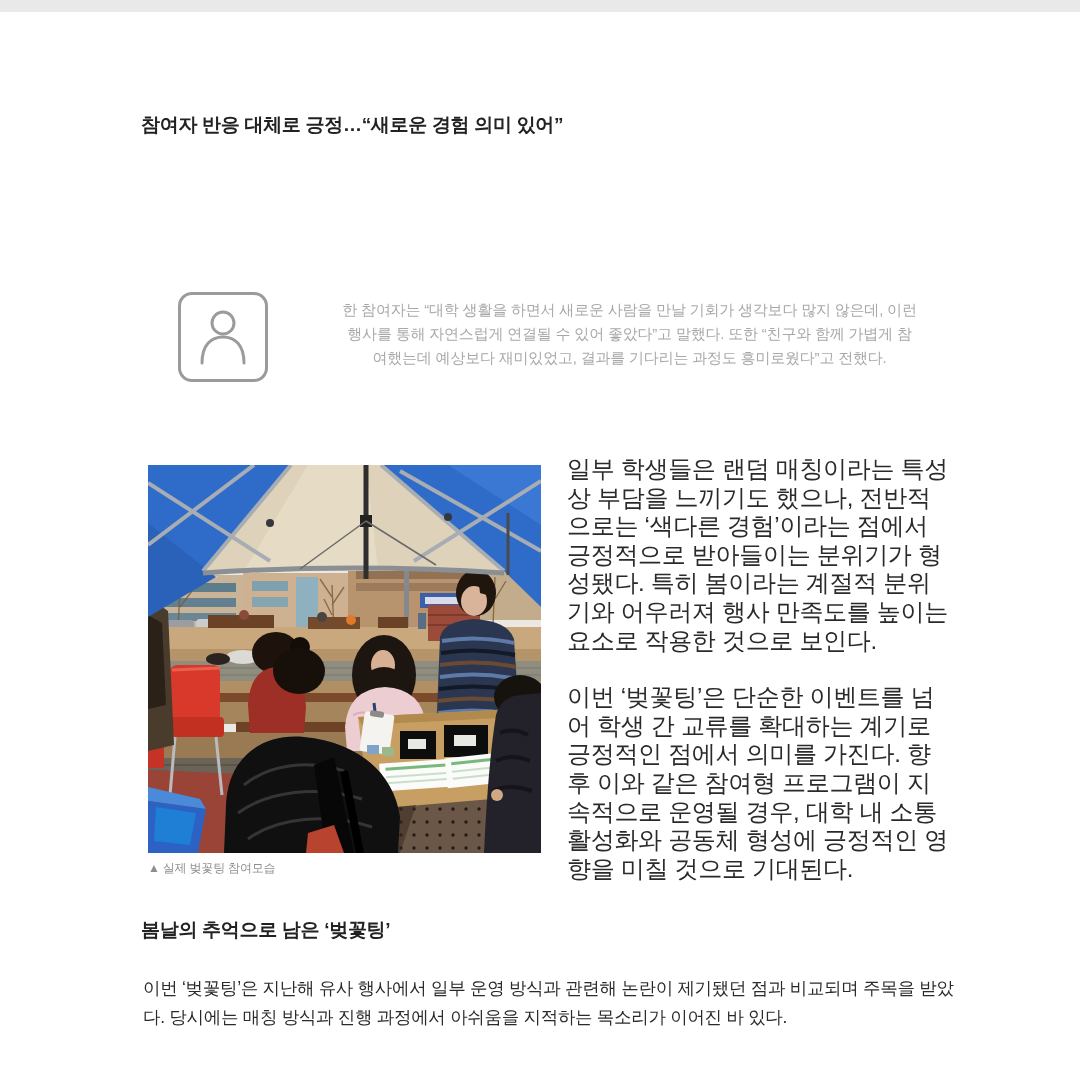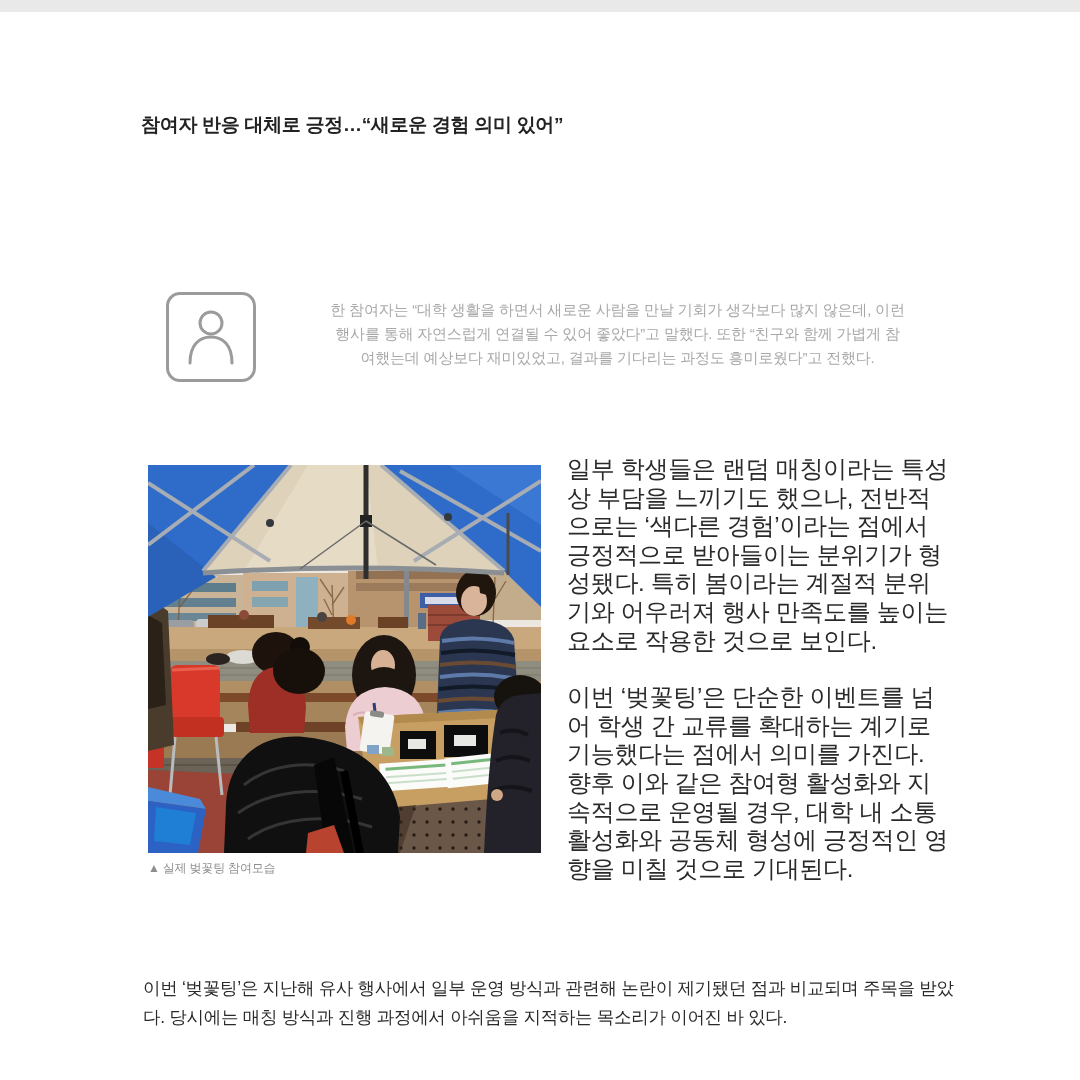--- a/index.html
+++ b/index.html
@@ -15,21 +15,21 @@
   }
   .h1{
     position:absolute;left:141px;top:100px;width:830px;
     font-size:19px;font-weight:bold;color:var(--heading);letter-spacing:-0.3px;
   }
   .p{
     position:absolute;color:var(--text);font-size:17.5px;line-height:29px;
     letter-spacing:-0.3px;
   }
   .p1{left:141px;top:164px;width:800px;}
-  .quote{position:absolute;left:166px;top:280px;width:740px;display:flex;align-items:flex-start;gap:48px;}
+  .quote{position:absolute;left:178px;top:280px;width:740px;display:flex;align-items:flex-start;gap:48px;}
   .quote-icon{
     width:90px;height:90px;flex:0 0 90px;border:3px solid var(--icon-gray);
     border-radius:14px;display:flex;align-items:center;justify-content:center;
   }
   .quote-text{
     margin-left:25px;width:615px;text-align:center;color:var(--quote);
     font-size:15px;line-height:24px;letter-spacing:-0.2px;padding-top:6px;
   }
   .figure{position:absolute;left:148px;top:453px;width:393px;}
   .photo{width:393px;height:388px;overflow:hidden;background:#ece9e4;}
@@ -269,19 +269,20 @@
           <circle cx="122" cy="58" r="4" fill="#33383d"></circle>
           <circle cx="300" cy="52" r="4" fill="#33383d"></circle>
         </g>
       </svg>
     </div>
     <figcaption class="figcaption">▲ 실제 벚꽃팅 참여모습</figcaption>
   </figure>
 
   <div class="side-col">
     <p>일부 학생들은 랜덤 매칭이라는 특성상 부담을 느끼기도 했으나, 전반적으로는 ‘색다른 경험’이라는 점에서 긍정적으로 받아들이는 분위기가 형성됐다. 특히 봄이라는 계절적 분위기와 어우러져 행사 만족도를 높이는 요소로 작용한 것으로 보인다.</p>
-    <p>이번 ‘벚꽃팅’은 단순한 이벤트를 넘어 학생 간 교류를 확대하는 계기로 기능했다는 점에서 의미를 가진다. 향후 이와 같은 참여형 활성화와 지속적으로 운영될 경우, 대학 내 소통 활성화와 공동체 형성에 긍정적인 영향을 미칠 것으로 기대된다.</p>
+    <p>이번 ‘벚꽃팅’은 단순한 이벤트를 넘어 학생 간 교류를 확대하는 계기로 긍정적인 점에서 의미를 가진다. 향후 이와 같은 참여형 프로그램이 지속적으로 운영될 경우, 대학 내 소통 활성화와 공동체 형성에 긍정적인 영향을 미칠 것으로 기대된다.</p>
   </div>
 
+  <h2 class="h2">봄날의 추억으로 남은 ‘벚꽃팅’</h2>
 
   <p class="p p3">이번 ‘벚꽃팅’은 지난해 유사 행사에서 일부 운영 방식과 관련해 논란이 제기됐던 점과 비교되며 주목을 받았다. 당시에는 매칭 방식과 진행 과정에서 아쉬움을 지적하는 목소리가 이어진 바 있다.</p>
 
 </div>
 
 </body></html>

